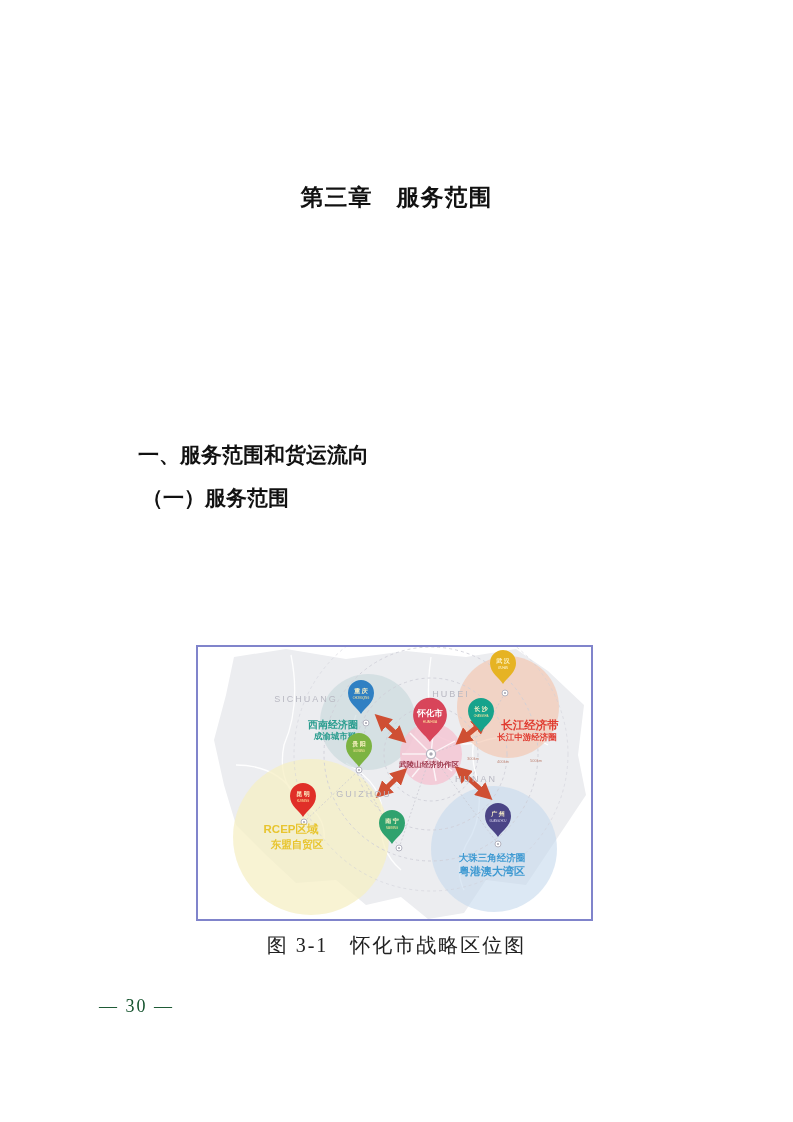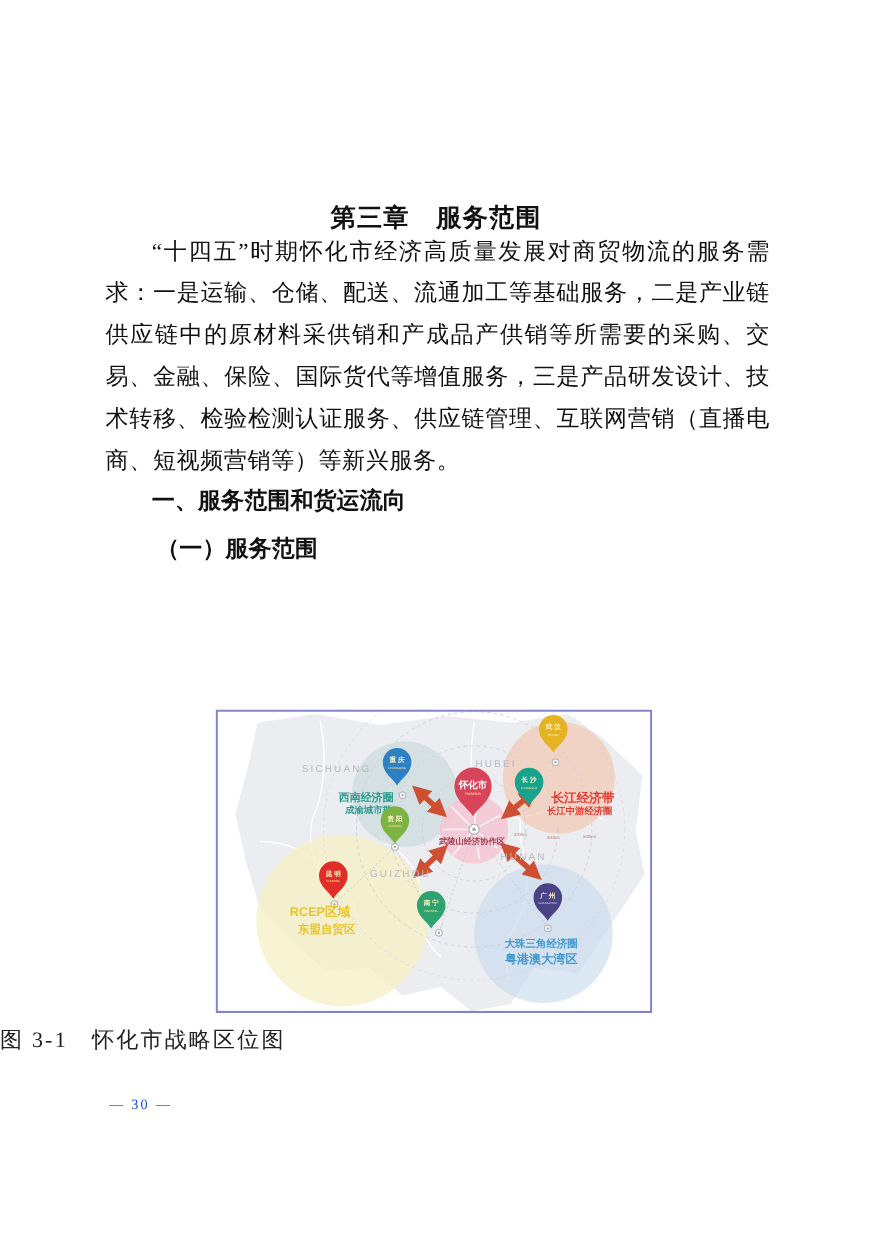--- a/index.html
+++ b/index.html
@@ -12,33 +12,32 @@
         text-align:justify;text-indent:2em;letter-spacing:0.5px;margin:0;}
   .p1{top:209px;}
   .p2{top:517px;}
   .sec-head{position:absolute;left:96px;width:604px;top:441px;margin:0;
         font-family:Liberation Serif, serif;
         font-size:21px;font-weight:bold;text-indent:2em;}
   .sub-head{position:absolute;left:96px;width:604px;top:480px;margin:4px;
         font-size:21px;font-weight:600;text-indent:2em;}
   .figure-box{position:absolute;left:196px;top:645px;width:397px;height:276px;background:#fff;text-align:right;}
   .figure-box svg{display:block;}
-  .figure-caption{position:absolute;left:0;right:0;top:932px;
+  .figure-caption{position:absolute;left:0;right:0;top:932px;text-align:center;
         font-size:20px;letter-spacing:2px;color:#222;}
-  .page-number{position:absolute;left:99px;top:996px;font-size:13px;color:#1d4ed8;letter-spacing:2px;}
+  .page-number{position:absolute;left:99px;top:996px;font-size:18px;color:#14532d;letter-spacing:2px;}
   svg text{font-family:"Liberation Sans","DejaVu Sans",sans-serif;}
 </style>
 </head>
 <body>
 
 <div class="page">
 
   <h1 class="chapter-title">第三章　服务范围</h1>
 
-  <p class="body-par p1">“十四五”时期怀化市经济高质量发展对商贸物流的服务需求：一是运输、仓储、配送、流通加工等基础服务，二是产业链供应链中的原材料采供销和产成品产供销等所需要的采购、交易、金融、保险、国际货代等增值服务，三是产品研发设计、技术转移、检验检测认证服务、供应链管理、互联网营销（直播电商、短视频营销等）等新兴服务。</p>
 
   <h2 class="sec-head">一、服务范围和货运流向</h2>
   <h3 class="sub-head">（一）服务范围</h3>
 
 
   <div class="figure-box">
     <svg width="397" height="276" viewBox="0 0 397 276">
       <defs>
         <marker id="ah" viewBox="0 0 10 10" refX="6.5" refY="5" markerWidth="3.4" markerHeight="3.4" orient="auto-start-reverse">
           <path d="M0,0 L10,5 L0,10 z" fill="#cf4f33"></path>

